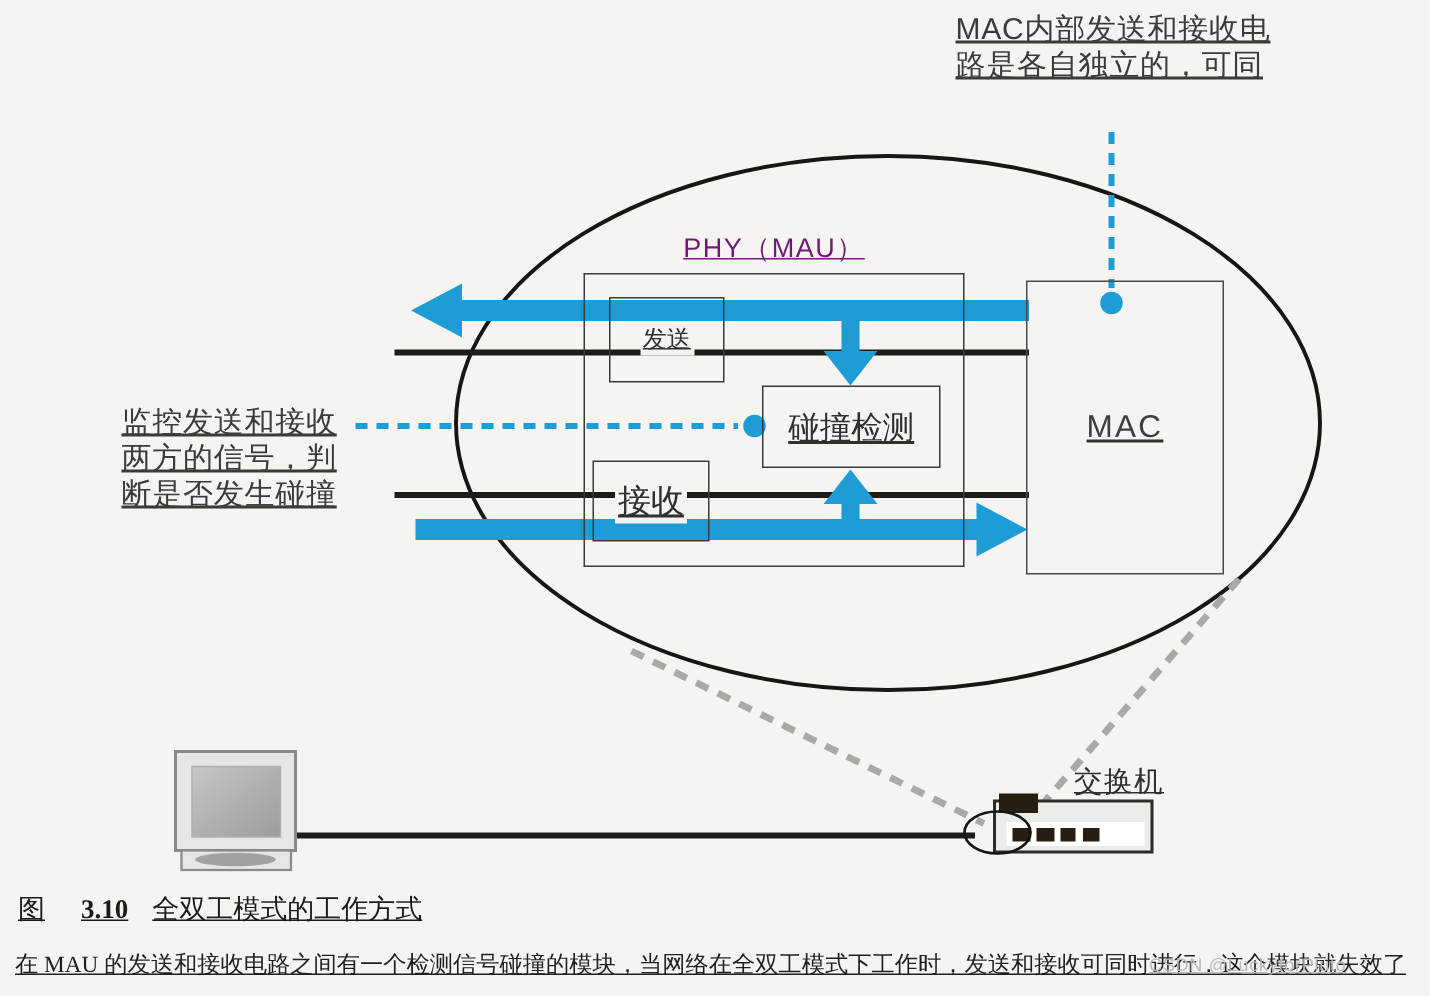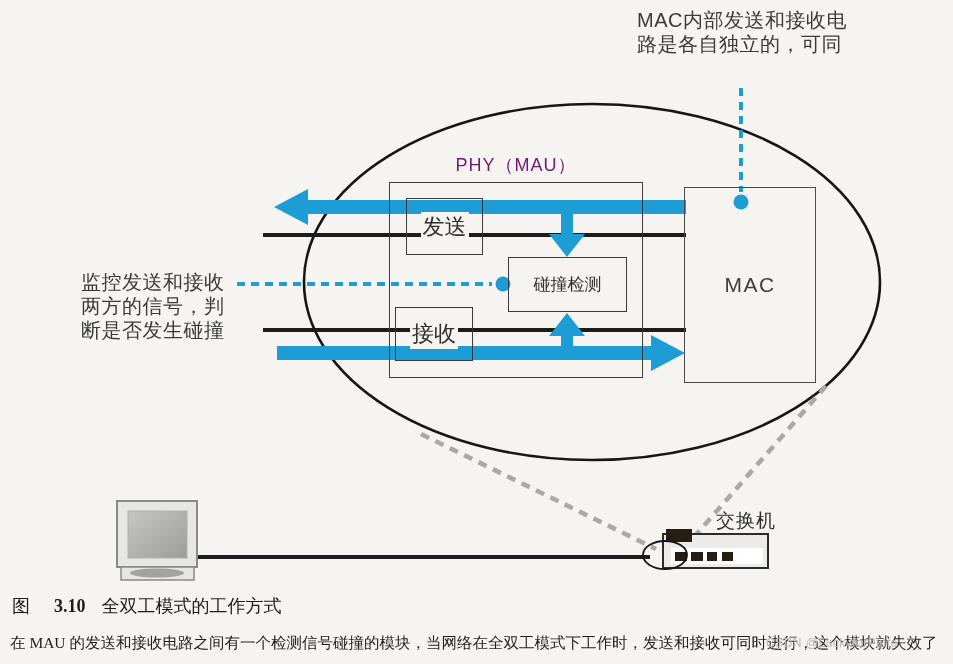--- a/index.html
+++ b/index.html
@@ -3,21 +3,21 @@
 <meta charset="utf-8">
 <style>
   html,body{margin:0;padding:0;}
   .page{
     position:relative;
     width:953px;height:664px;
     background:var(--c-background,#f5f4f1);
     font-family:"Liberation Sans", sans-serif;
     overflow:hidden;
   }
-  .abs{position:absolute;}
+  .abs{position:absolute;text-decoration:underline;}
   svg.art{position:absolute;left:0;top:0;width:953px;height:664px;}
 
   
   .blue-fill{fill:var(--c-accent-blue,#1e9cd6);}
   .wire{stroke:var(--c-wire-black,#1c1c1c);stroke-width:4;fill:none;}
   .ellipse-line{stroke:#161616;stroke-width:2.6;fill:none;}
   .guide{stroke:var(--c-guide-gray,#a9a9a9);stroke-width:4.6;stroke-dasharray:9 7;fill:none;}
   .dotblue{stroke:var(--c-accent-blue,#1e9cd6);stroke-width:4;stroke-dasharray:8 6;fill:none;}
 
   
@@ -124,29 +124,29 @@
 
   <div class="abs note" style="left:81px;top:246px;line-height:24px;margin-top:24px;">
     <div>监控发送和接收</div>
     <div>两方的信号，判</div>
     <div>断是否发生碰撞</div>
   </div>
 
   <div class="abs phy-label" style="left:389px;top:153px;width:254px;">PHY（MAU）</div>
   <div class="abs phy-rect" style="left:389px;top:182px;width:254px;height:196px;"></div>
 
-  <div class="abs box" style="left:406px;top:198px;width:77px;height:57px;font-size:22px;">
+  <div class="abs box" style="left:406px;top:198px;width:77px;height:57px;font-size:16px;">
     <span class="knockout">发送</span>
   </div>
 
   <div class="abs box" style="left:395px;top:307px;width:78px;height:54px;font-size:22px;">
     <span class="knockout">接收</span>
   </div>
 
-  <div class="abs box" style="left:508px;top:257px;width:119px;height:55px;font-size:17px;">
+  <div class="abs box" style="left:508px;top:257px;width:119px;height:55px;font-size:21px;">
     <span class="knockout">碰撞检测</span>
   </div>
 
   <div class="abs box mac-box" style="left:684px;top:187px;width:132px;height:196px;">
     <span class="mac-text">MAC</span>
   </div>
 
   <div class="abs switch-label" style="left:716px;top:508px;">交换机</div>
 
   <div class="abs caption">

